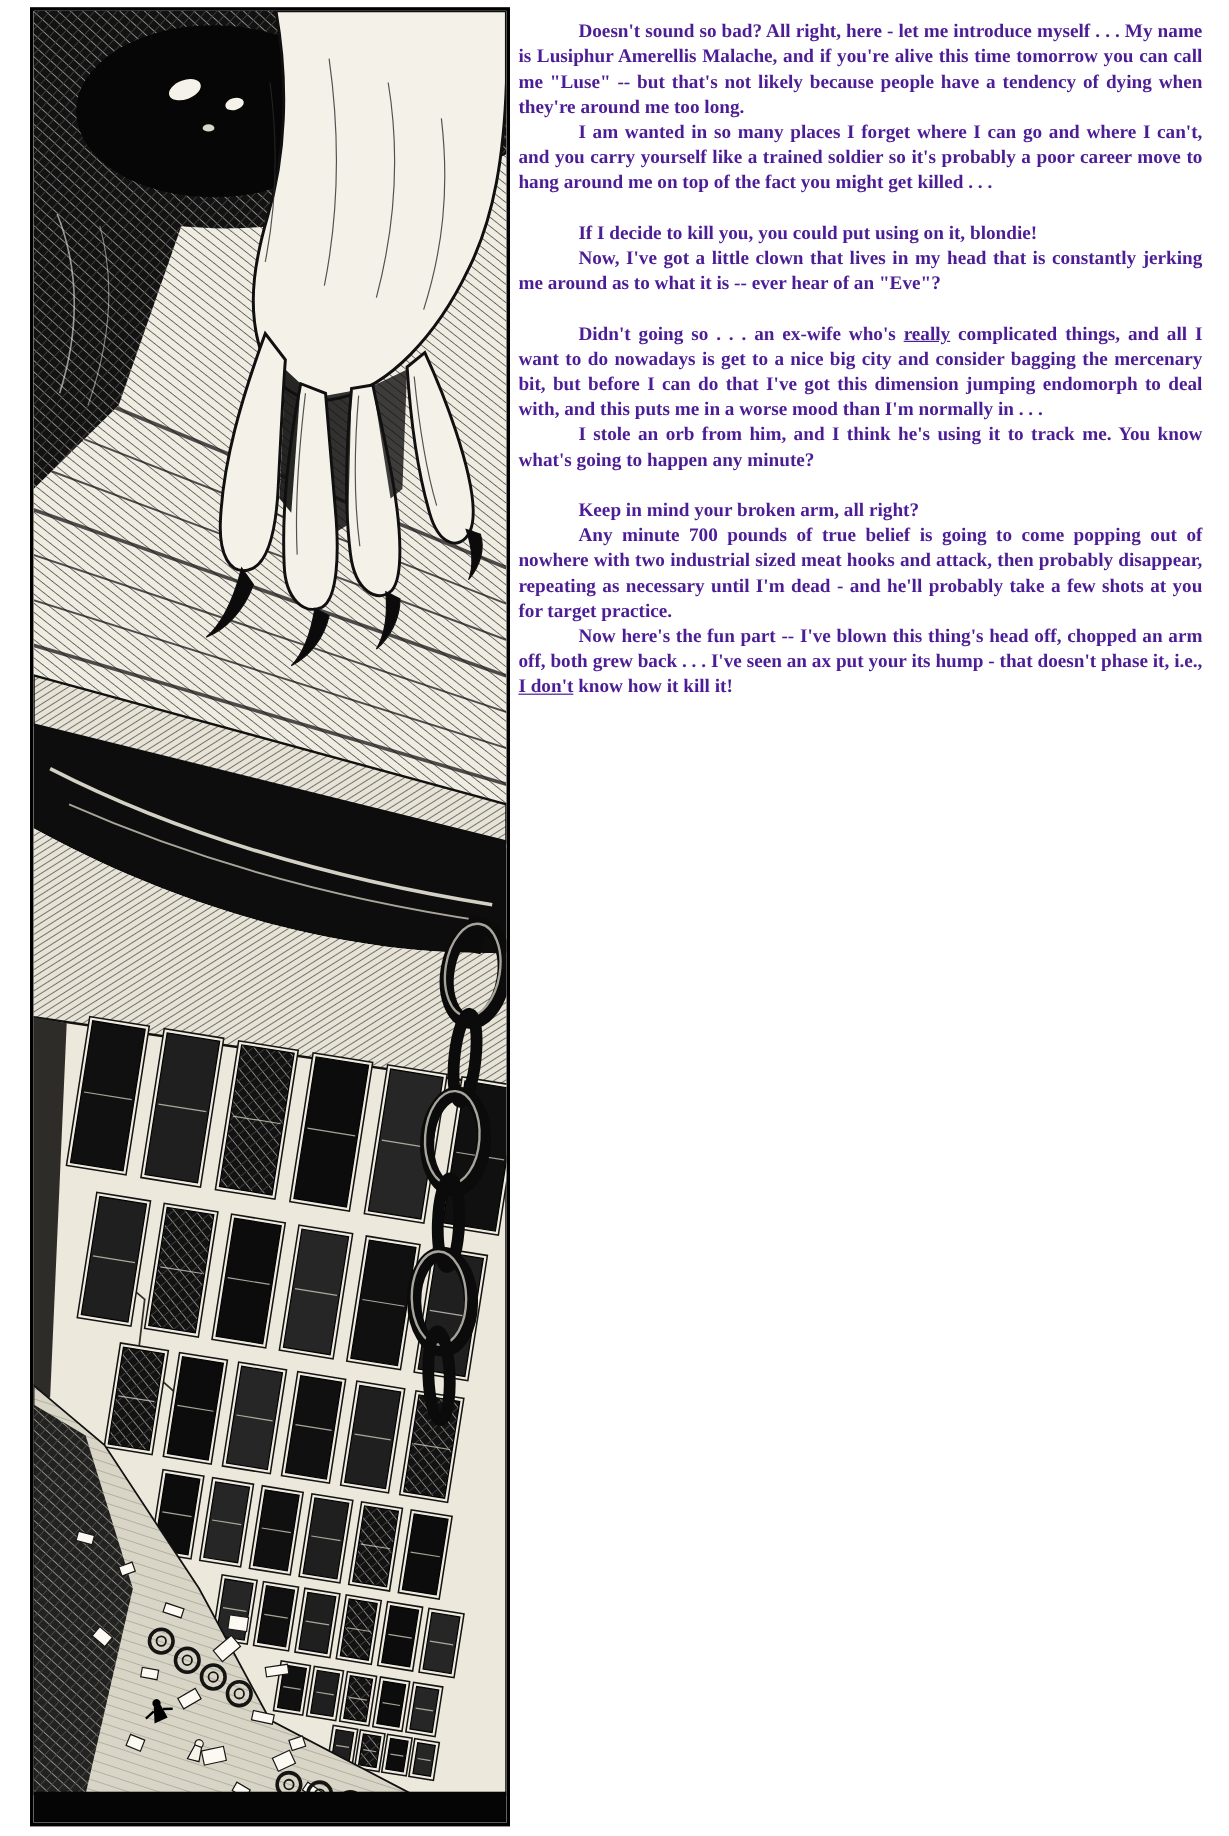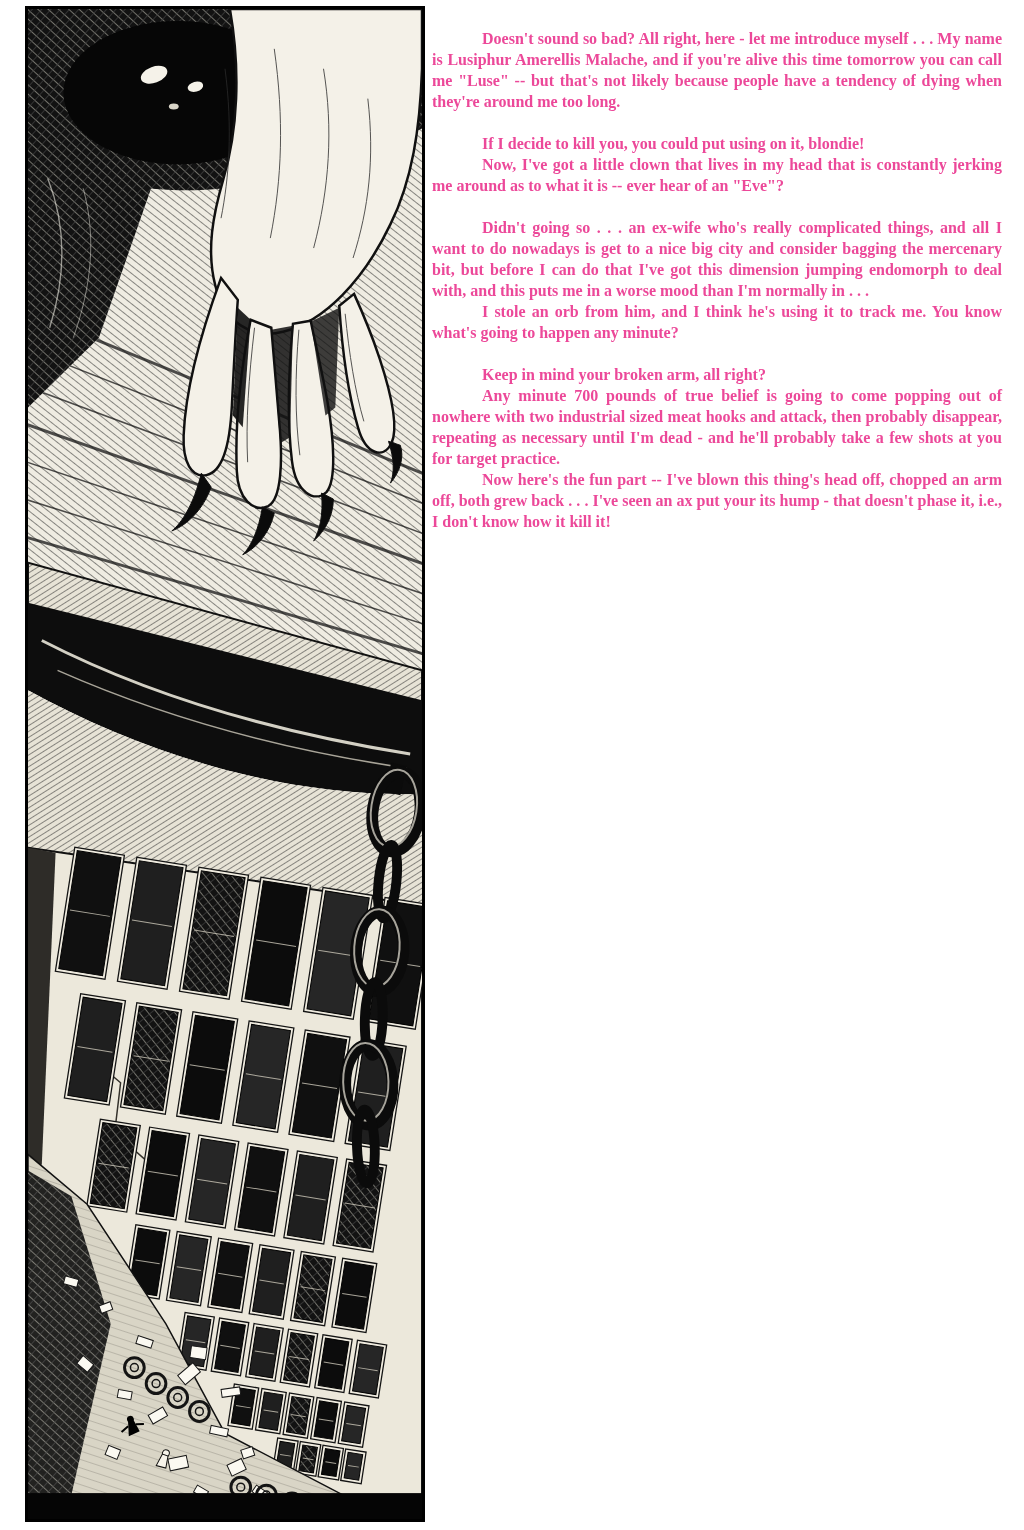--- a/index.html
+++ b/index.html
@@ -15,30 +15,30 @@
   .panel {
     position:absolute; left:25px; top:6px;
     width:400px; height:1516px;
     border:3px solid #000;
     background:#f2efe7;
   }
   .panel svg { display:block; width:100%; height:100%; }
 
   
   .text-col {
-    position:absolute; left:432px; top:28px; width:570px;
-    color:#ec4899;
+    position:absolute; left:432px; top:16px; width:570px;
+    color:#4c1d95;
     font-size:16px; line-height:21px;
     text-align:justify;
   }
   .block { margin:0 0 21px 0; }
   .block p { margin:0; text-indent:50px; }
   .block.bold { font-weight:bold; }
   .block.plain { font-weight:normal; }
-  .u { }
+  .u { text-decoration:underline; }
 
   .sr-only {
     position:absolute; width:1px; height:1px; overflow:hidden;
     clip:rect(0 0 0 0); white-space:nowrap;
   }
 </style>
 </head>
 <body>
 
 <div class="page">
@@ -316,20 +316,21 @@
           <ellipse cx="343" cy="1142" rx="9" ry="37" fill="none" stroke="#0b0b0b" stroke-width="10" transform="rotate(-2 343 1142)"></ellipse>
         </g>
 
       <rect x="0" y="1490" width="400" height="26" fill="#050505"></rect>
     </svg>
   </div>
 
   <div class="text-col">
       <div class="block bold">
         <p><span>Doesn't sound so bad?  All right, here - let me introduce myself . . . My name is Lusiphur Amerellis Malache, and if you're alive this time tomorrow you can call me "Luse" -- but that's not likely because people have a tendency of dying when they're around me too long.</span></p>
+        <p><span>I am wanted in so many places I forget where I can go and where I can't, and you carry yourself like a trained soldier so it's probably a poor career move to hang around me on top of the fact you might get killed . . .</span></p>
       </div>
       <div class="block bold">
         <p><span>If I decide to kill you, you could put using on it, blondie!</span></p>
         <p><span>Now, I've got a little clown that lives in my head that is constantly jerking me around as to what it is -- ever hear of an "Eve"?</span></p>
       </div>
       <div class="block bold">
         <p><span>Didn't going so . . .  an ex-wife who's </span><span class="u">really</span><span> complicated things, and all I want to do nowadays is get to a nice big city and consider bagging the mercenary bit, but before I can do that I've got this dimension jumping endomorph to deal with, and this puts me in a worse mood than I'm normally in . . .</span></p>
         <p><span>I stole an orb from him, and I think he's using it to track me.  You know what's going to happen any minute?</span></p>
       </div>
       <div class="block bold">

